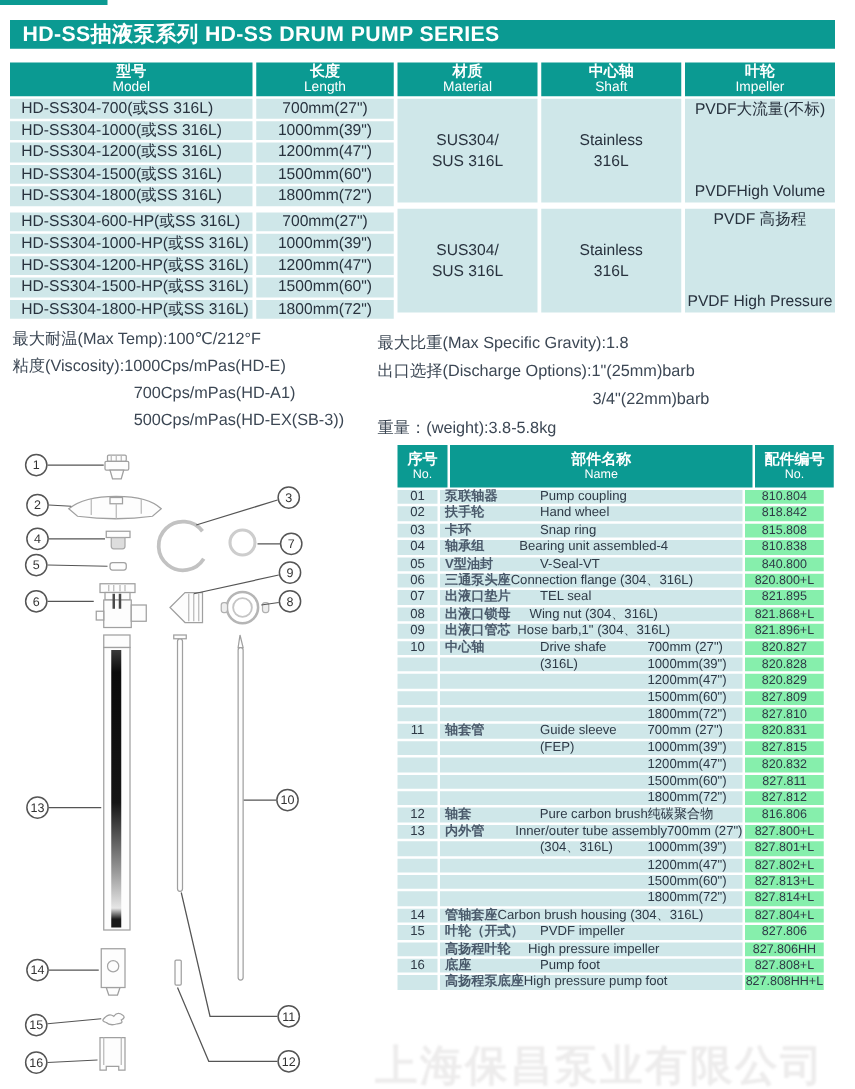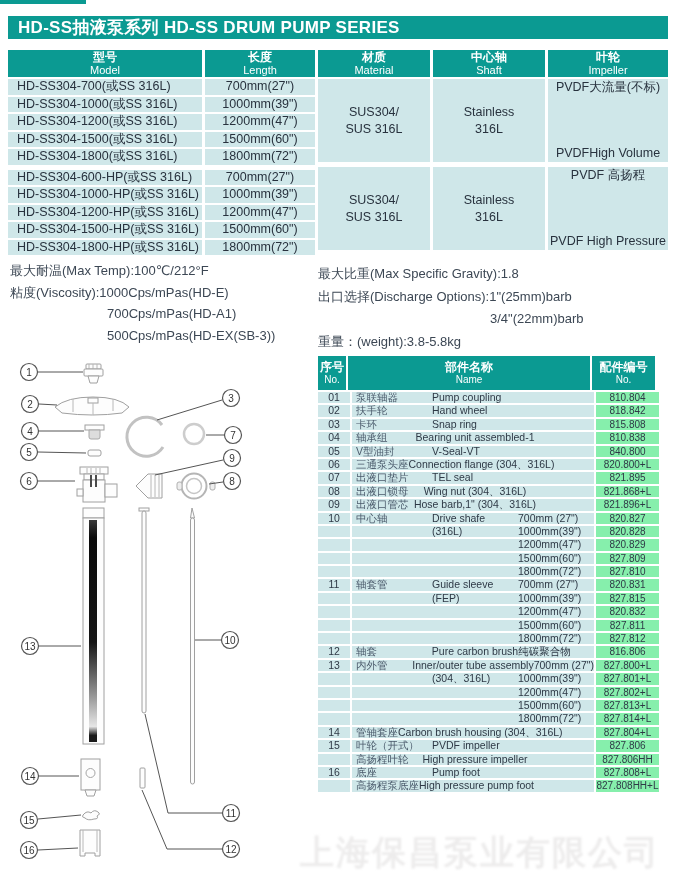--- a/index.html
+++ b/index.html
@@ -34,34 +34,34 @@
   .cell.length{width:110px;text-align:center;white-space:nowrap;}
   .spec-right{display:flex;flex-direction:column;}
   .spec-group{display:flex;gap:3px;margin-bottom:5px;}
   .gcell{background:#cfe7e9;height:83px;display:flex;flex-direction:column;
     justify-content:center;text-align:center;font-size:12.5px;color:#28323e;line-height:17px;}
   .gcell.mat{width:112px;} .gcell.shaft{width:112px;} .gcell.imp{width:120px;justify-content:space-between;}
 
   
   .notes-left{position:absolute;left:10px;top:260px;font-size:13px;color:#3c4754;line-height:21.5px;white-space:nowrap;}
   .notes-left .line:nth-child(3),.notes-left .line:nth-child(4){padding-left:97px;}
-  .notes-right{position:absolute;left:318px;top:263px;font-size:13px;color:#3c4754;line-height:22.5px;white-space:nowrap;}
+  .notes-right{position:absolute;left:302px;top:263px;font-size:13px;color:#3c4754;line-height:22.5px;white-space:nowrap;}
   .notes-right .line:nth-child(3){padding-left:172px;}
 
   
   .parts-table{position:absolute;left:318px;top:356px;width:349px;font-size:10.5px;}
   .pt-header{display:flex;gap:2px;margin-bottom:2px;height:34px;}
   .pt-h{background:#0b9a92;color:#fff;text-align:center;display:flex;flex-direction:column;justify-content:center;}
   .pt-h .cn{font-size:12px;font-weight:bold;line-height:14px;}
   .pt-h .en{font-size:10px;line-height:12px;}
-  .pt-h.c-no{width:28px;} .pt-h.c-name{width:242px;} .pt-h.c-code{width:63px;}
+  .pt-h.c-no{width:40px;} .pt-h.c-name{width:242px;} .pt-h.c-code{width:63px;}
   .pt-row{display:flex;gap:2px;margin-bottom:2px;height:11.4px;line-height:11.4px;}
   .pt-no{width:32px;background:#cfe7e9;text-align:center;color:#2e3946;}
   .pt-name{width:242px;background:#cfe7e9;display:flex;}
-  .pt-cn{width:80px;padding-left:4px;box-sizing:border-box;color:#4a5a6b;white-space:nowrap;}
+  .pt-cn{width:80px;padding-left:4px;box-sizing:border-box;color:#4a5a6b;white-space:nowrap;font-weight:bold;}
   .pt-en{flex:1;color:#2e3946;white-space:nowrap;}
   .pt-size{width:76px;color:#2e3946;white-space:nowrap;}
   .pt-code{width:63px;background:#86efac;text-align:center;color:#2e3946;white-space:nowrap;font-size:10px;}
 
   
   .diagram{position:absolute;left:5px;top:358px;}
   .callout circle{fill:#fff;stroke:#555;stroke-width:1.2;}
   .callout text{font-size:10px;fill:#333;text-anchor:middle;font-family:"Liberation Sans",sans-serif;}
   .leader{stroke:#555;stroke-width:1;fill:none;}
   .part{stroke:#a0a0a0;fill:#fdfdfd;stroke-width:1;}
@@ -245,21 +245,21 @@
       <span class="pt-en">Snap ring</span>
       <span class="pt-size"></span>
     </div>
     <div class="pt-code">815.808</div>
   </div>
 
   <div class="pt-row">
     <div class="pt-no">04</div>
     <div class="pt-name">
       <span class="pt-cn">轴承组</span>
-      <span class="pt-en">Bearing unit assembled-1</span>
+      <span class="pt-en">Bearing unit assembled-4</span>
       <span class="pt-size"></span>
     </div>
     <div class="pt-code">810.838</div>
   </div>
 
   <div class="pt-row">
     <div class="pt-no">05</div>
     <div class="pt-name">
       <span class="pt-cn">V型油封</span>
       <span class="pt-en">V-Seal-VT</span>

